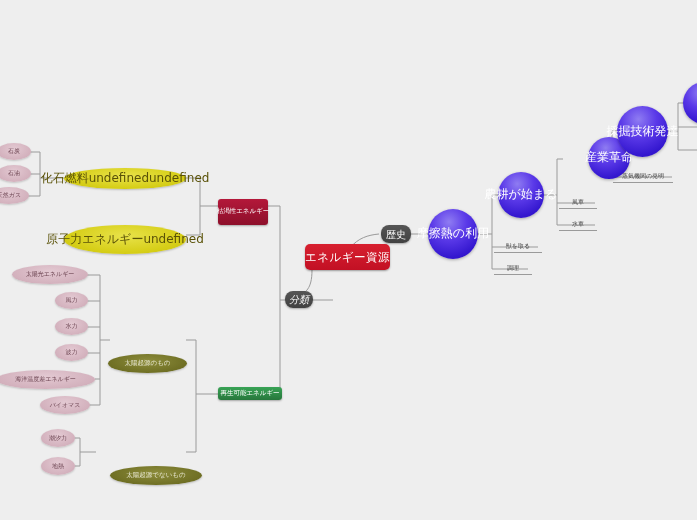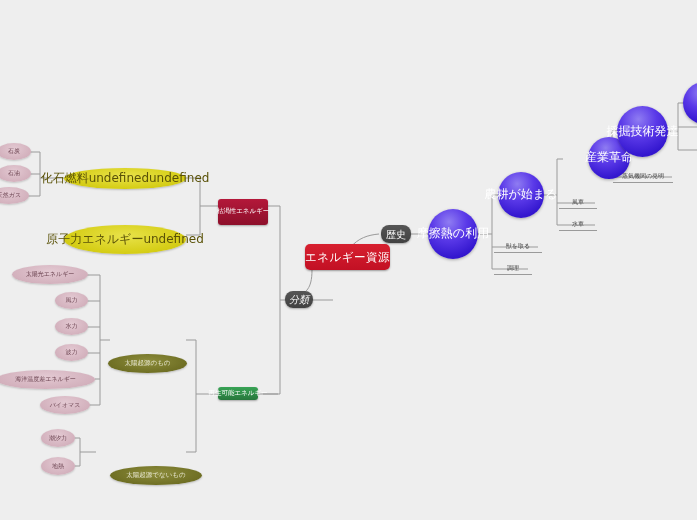--- a/index.html
+++ b/index.html
@@ -214,21 +214,21 @@
   </svg>
 
   <div class="node n-root" style="left:305px; top:244px; width:85px; height:26px;">エネルギー資源</div>
 
   <div class="node n-dark" style="left:285px; top:291px; width:28px; height:17px;font-style:italic;">分類</div>
 
   <div class="node n-dark" style="left:381px; top:225px; width:30px; height:18px;">歴史</div>
 
   <div class="node n-crimson" style="left:218px; top:199px; width:50px; height:26px;">枯渇性エネルギー</div>
 
-  <div class="node n-green" style="left:218px; top:387px; width:40px; height:13px;">再生可能エネルギー</div>
+  <div class="node n-green" style="left:218px; top:387px; width:64px; height:13px;">再生可能エネルギー</div>
 
   <div class="node n-yellow" style="left:64px; top:168px; width:122px; height:21px;">化石燃料undefinedundefined</div>
 
   <div class="node n-yellow" style="left:64px; top:225px; width:122px; height:29px;">原子力エネルギーundefined</div>
 
   <div class="node n-olive" style="left:108px; top:330px; width:79px; height:19px;">太陽起源のもの</div>
 
   <div class="node n-olive" style="left:110px; top:442px; width:92px; height:19px;">太陽起源でないもの</div>
 
   <div class="node n-pink" style="left:-3px; top:143px; width:34px; height:17px;">石炭</div>

